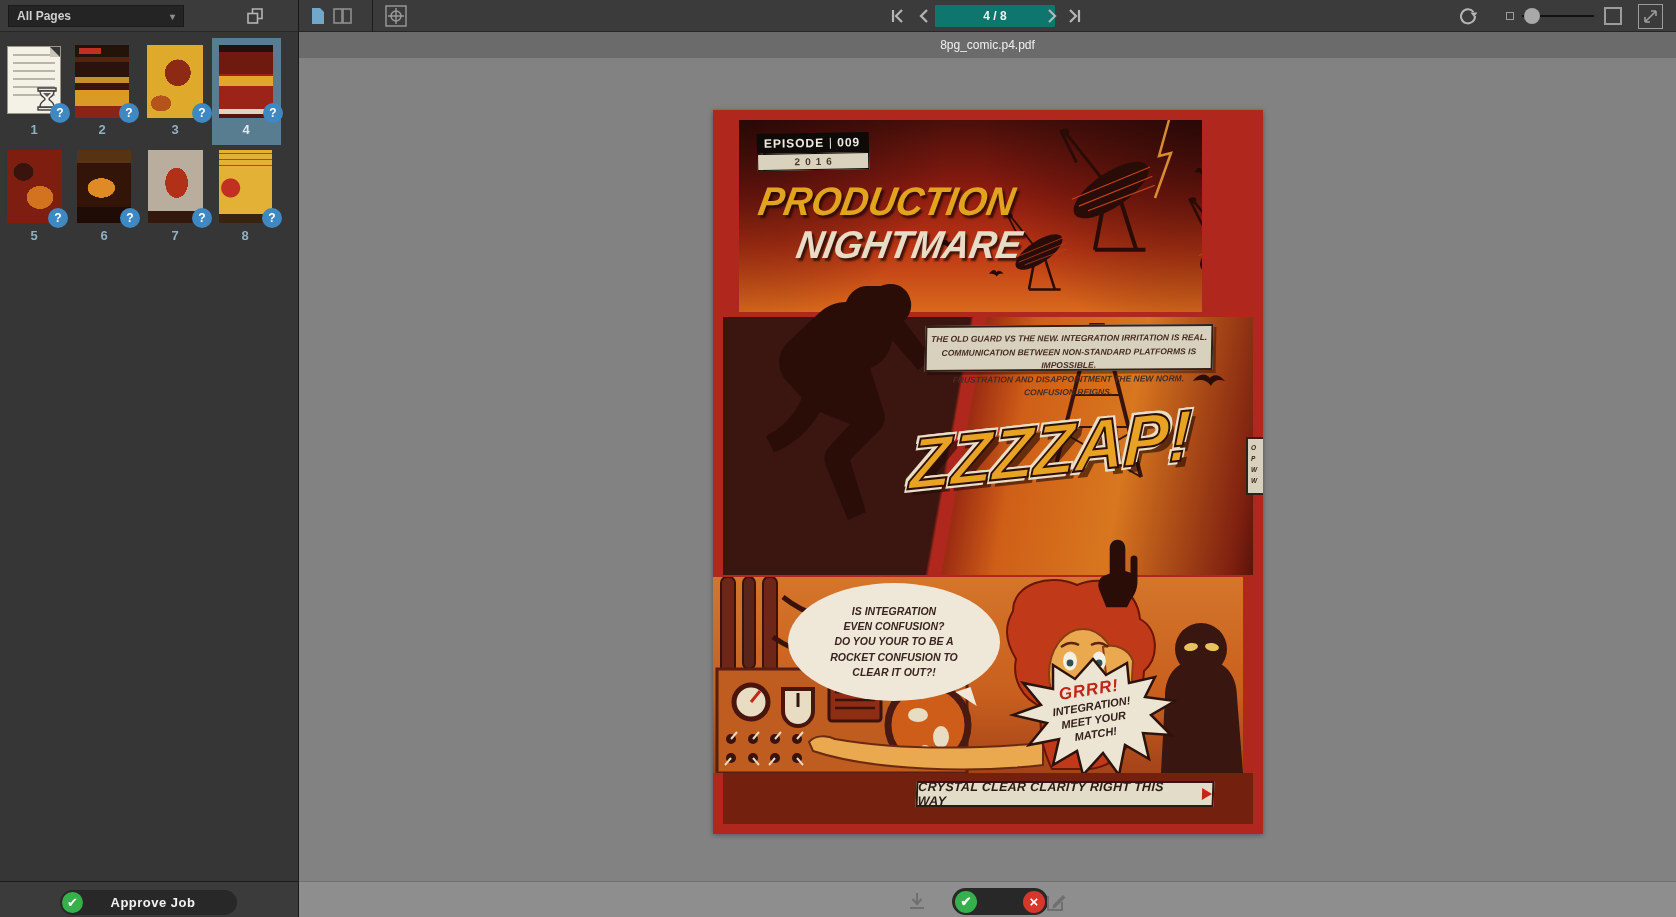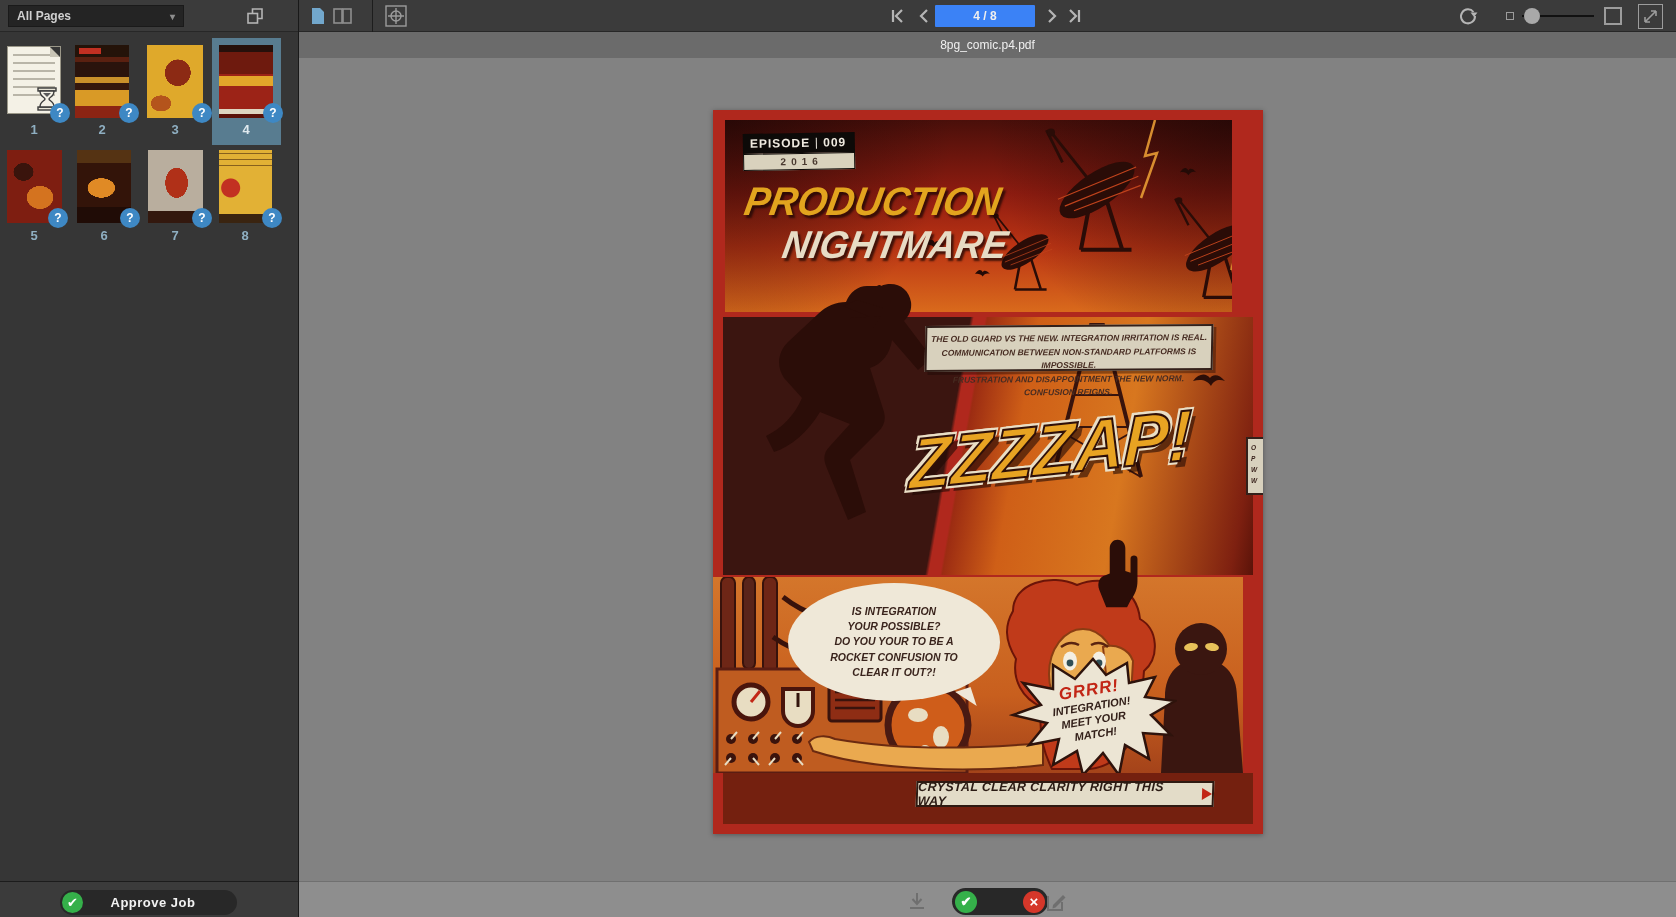--- a/index.html
+++ b/index.html
@@ -10,22 +10,22 @@
   #toolbar { position:absolute; left:0; top:0; width:1676px; height:32px;
     background:#3b3b3b; border-bottom:1px solid #272727; z-index:30; }
   .dropdown { position:absolute; left:8px; top:5px; width:176px; height:22px;
     background:#242424; border:1px solid #1a1a1a; color:#cfcfcf; font-size:12px;
     font-weight:bold; display:flex; align-items:center; padding:0 8px; }
   .dropdown .chev { margin-left:auto; color:#8d8d8d; font-size:10px; }
   .tbtn { position:absolute; top:4px; width:24px; height:24px; display:flex;
     align-items:center; justify-content:center; }
   .tbtn svg { display:block; }
   .vsep-tb { position:absolute; top:0; width:1px; height:32px; background:#1d1d1d; }
-  .pagebox { position:absolute; left:935px; top:5px; width:100px; height:22px;
-    background:#3b82f6; color:#efefef; font-size:12px; font-weight:bold;
+  .pagebox { position:absolute; left:935px; top:5px; width:120px; height:22px;
+    background:#0f766e; color:#efefef; font-size:12px; font-weight:bold;
     display:flex; align-items:center; justify-content:center; border-radius:1px; }
   .slider-track { position:absolute; left:1522px; top:15px; width:72px; height:2px;
     background:#111; }
   .slider-knob { position:absolute; left:1524px; top:8px; width:16px; height:16px;
     border-radius:50%; background:#a9a9a9; }
   .sq-small { position:absolute; left:1506px; top:12px; width:8px; height:8px;
     border:1px solid #9c9c9c; }
   .sq-fit { position:absolute; left:1604px; top:7px; width:18px; height:18px;
     border:2px solid #9c9c9c; }
   .sq-expand { position:absolute; left:1638px; top:4px; width:25px; height:25px;
@@ -110,21 +110,21 @@
   .circ { width:22px; height:22px; border-radius:50%; color:#fff; display:flex;
     align-items:center; justify-content:center; font-weight:bold; }
   .circ.g { background:#35b04a; font-size:13px; }
   .circ.r { background:#d5372a; font-size:15px; }
   .foot-icon { position:absolute; top:7px; width:26px; height:26px; display:flex;
     align-items:center; justify-content:center; }
 
   
   #page { position:absolute; left:414px; top:78px; width:550px; height:724px;
     background:#b0281d; box-shadow:0 1px 5px rgba(0,0,0,.35); }
-  #page .panelA { position:absolute; left:12px; top:10px; width:507px; height:192px;
+  #page .panelA { position:absolute; left:26px; top:10px; width:463px; height:192px;
     background:
       radial-gradient(circle at 0% 0%, rgba(18,4,4,.6), transparent 42%),
       radial-gradient(circle at 100% 0%, rgba(18,4,4,.6), transparent 45%),
       linear-gradient(180deg,#4a0f0a 0%, #8e1c10 38%, #bb3414 66%, #d96a1c 100%);
     overflow:hidden; }
   .epibox { position:absolute; left:18px; top:13px; width:112px; transform:rotate(-1deg); }
   .epibox .row1 { background:#0d0a08; color:#efeae0; font-size:12px; font-weight:bold;
     letter-spacing:1px; padding:3px 0 3px 7px; display:flex; align-items:center; }
   .epibox .bar { display:inline-block; width:1px; height:11px; background:#efeae0;
     margin:0 6px; }
@@ -469,21 +469,21 @@
 
         <path d="M448 196 L452 120 C452 96 466 82 488 82 C510 82 524 96 524 120 L530 196 Z" fill="#3a1610"></path>
         <circle cx="488" cy="72" r="26" fill="#3a1610"></circle>
         <ellipse cx="478" cy="70" rx="7" ry="4" fill="#e8c25a" transform="rotate(-8 478 70)"></ellipse>
         <ellipse cx="499" cy="70" rx="7" ry="4" fill="#e8c25a" transform="rotate(8 499 70)"></ellipse>
       </svg>
 
       <div class="bubble">
         <div class="tail"></div>
         <div>IS INTEGRATION</div>
-        <div>YOUR POSSIBLE?</div>
+        <div>EVEN CONFUSION?</div>
         <div>DO YOU YOUR TO BE A</div>
         <div>ROCKET CONFUSION TO</div>
         <div>CLEAR IT OUT?!</div>
       </div>
 
       <div class="burst">
         <svg width="168" height="120" viewBox="0 0 168 120">
           <polygon fill="#ece5d4" stroke="#2e130c" stroke-width="2.5" points="84,2 97,18 118,6 120,26 146,20 136,40 166,44 142,58 162,78 134,76 140,102
                     116,88 110,118 94,96 74,118 68,94 44,108 50,82 20,88 38,66 4,58 32,48 14,26
                     44,32 44,8 66,22"></polygon>

